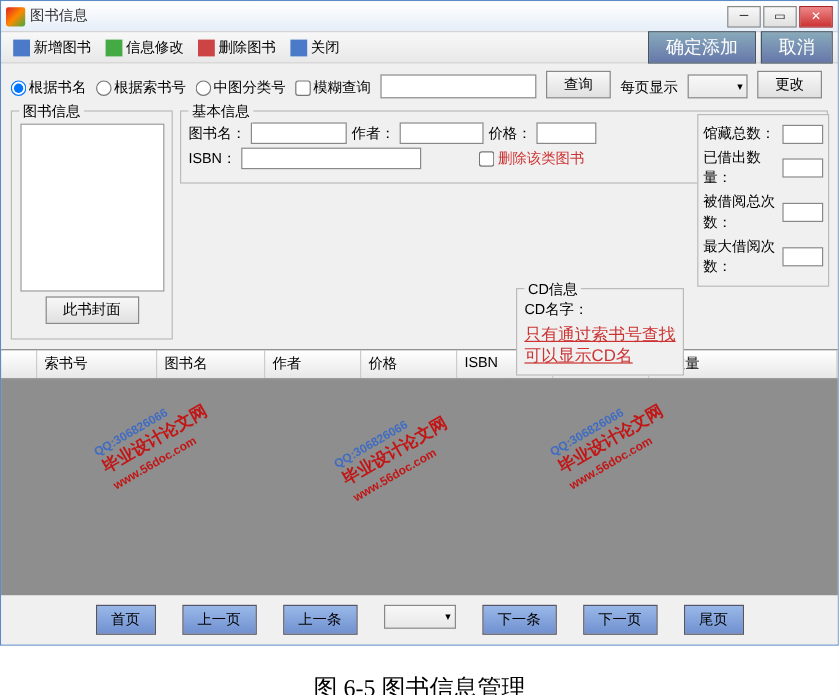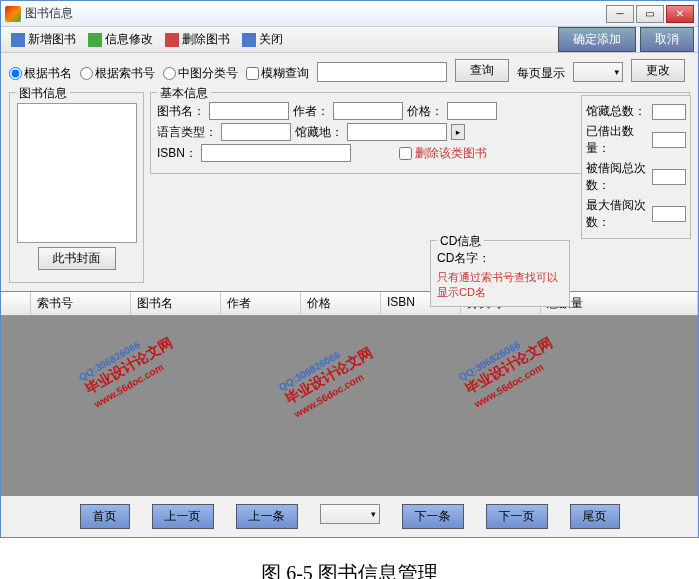--- a/index.html
+++ b/index.html
@@ -12,21 +12,21 @@
 .win-controls { display: flex; gap: 2px; }
 .win-btn { width: 28px; height: 18px; border: 1px solid #888; background: linear-gradient(#f8f8f8, #e0e0e0); display: flex; align-items: center; justify-content: center; font-size: 10px; cursor: pointer; }
 .win-btn.close { background: linear-gradient(#e88, #c33); color: #fff; border-color: #a22; }
 
 .toolbar { background: linear-gradient(#f8f8f8, #e8e8e8); height: 26px; display: flex; align-items: center; padding: 0 4px; border-bottom: 1px solid #ccc; }
 .toolbar-item { display: flex; align-items: center; gap: 3px; padding: 2px 6px; cursor: pointer; }
 .tb-icon { width: 14px; height: 14px; background: #4a7ac8; display: inline-block; }
 .tb-icon.green { background: #4a4; }
 .tb-icon.red { background: #c44; }
 .toolbar-right { margin-left: auto; display: flex; gap: 4px; }
-.btn-primary { background: linear-gradient(#8ab, #67a); border: 1px solid #456; color: #fff; padding: 3px 14px; cursor: pointer; font-size: 12px; }
+.btn-primary { background: linear-gradient(#8ab, #67a); border: 1px solid #456; color: #fff; padding: 3px 14px; cursor: pointer; font-size: 15px; }
 
 .search-row { background: #f0f0f0; padding: 6px 8px; display: flex; align-items: flex-end; gap: 8px; flex-wrap: nowrap; }
 .radio-group { display: flex; align-items: center; gap: 2px; }
 .search-input { width: 130px; height: 20px; border: 1px solid #888; padding: 0 3px; }
 .btn { background: linear-gradient(#f8f8f8, #e0e0e0); border: 1px solid #888; padding: 2px 14px; cursor: pointer; font-size: 12px; }
 .combo { width: 50px; height: 20px; border: 1px solid #888; background: linear-gradient(#f8f8f8, #e8e8e8); display: inline-flex; align-items: center; justify-content: flex-end; padding-right: 3px; cursor: pointer; }
 .combo::after { content: "▾"; font-size: 9px; }
 
 .main-area { display: flex; padding: 4px 8px; gap: 6px; background: #f0f0f0; }
 .left-panel { width: 135px; }
@@ -141,27 +141,20 @@
         <div class="legend">基本信息</div>
         <div class="form-row">
           <label>图书名：</label>
             <input class="txt-input w80" style="">
           <label>作者：</label>
             <input class="txt-input w70" style="">
           <label>价格：</label>
             <input class="txt-input w50" style="">
         </div>
         <div class="form-row">
-          <label>语言类型：</label>
-            <input class="txt-input w70" style="">
-          <label>馆藏地：</label>
-            <input class="txt-input w100" style="">
-          <div class="arrow-btn">▸</div>
-        </div>
-        <div class="form-row">
           <label>ISBN：</label>
             <input class="txt-input w150" style="">
           <span style="width:40px"></span>
           <label class="checkbox-row red-text">
               <input type="checkbox" style="">
               <span>删除该类图书</span>
             </label>
         </div>
 
         <div class="side-box">
@@ -183,21 +176,21 @@
             </div>
         </div>
       </div>
 
 
       <div class="cd-box">
         <div class="legend">CD信息</div>
         <div class="form-row">
             <label>CD名字：</label>
           </div>
-        <div class="red-text" style="font-size:11px;">只有通过索书号查找可以显示CD名</div>
+        <div class="red-text" style="font-size:14px;text-decoration:underline;">只有通过索书号查找可以显示CD名</div>
       </div>
     </div>
   </div>
 
   <div class="grid">
     <div class="grid-header">
       <div style="width:30px"></div>
       <div style="width:100px">索书号</div>
       <div style="width:90px">图书名</div>
       <div style="width:80px">作者</div>

